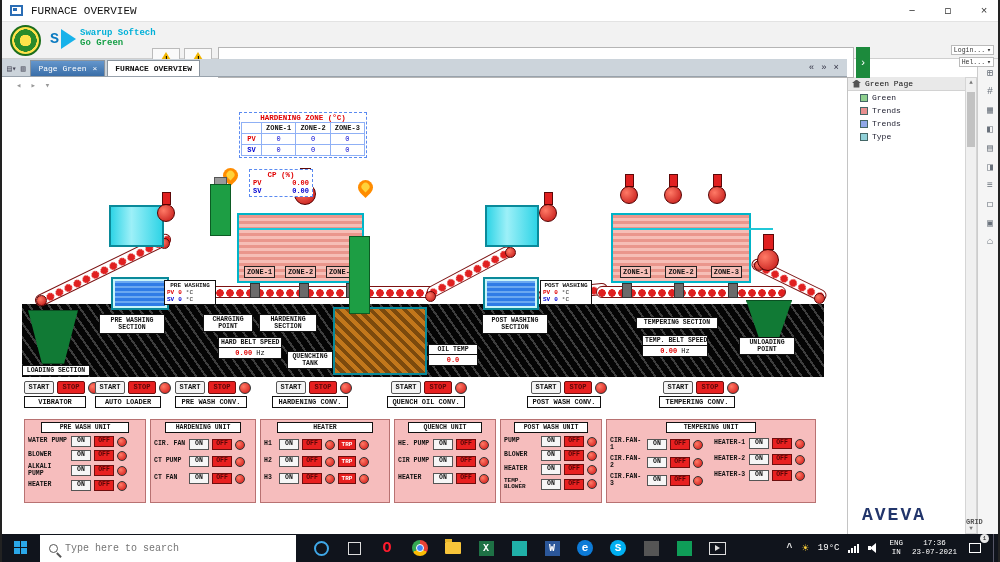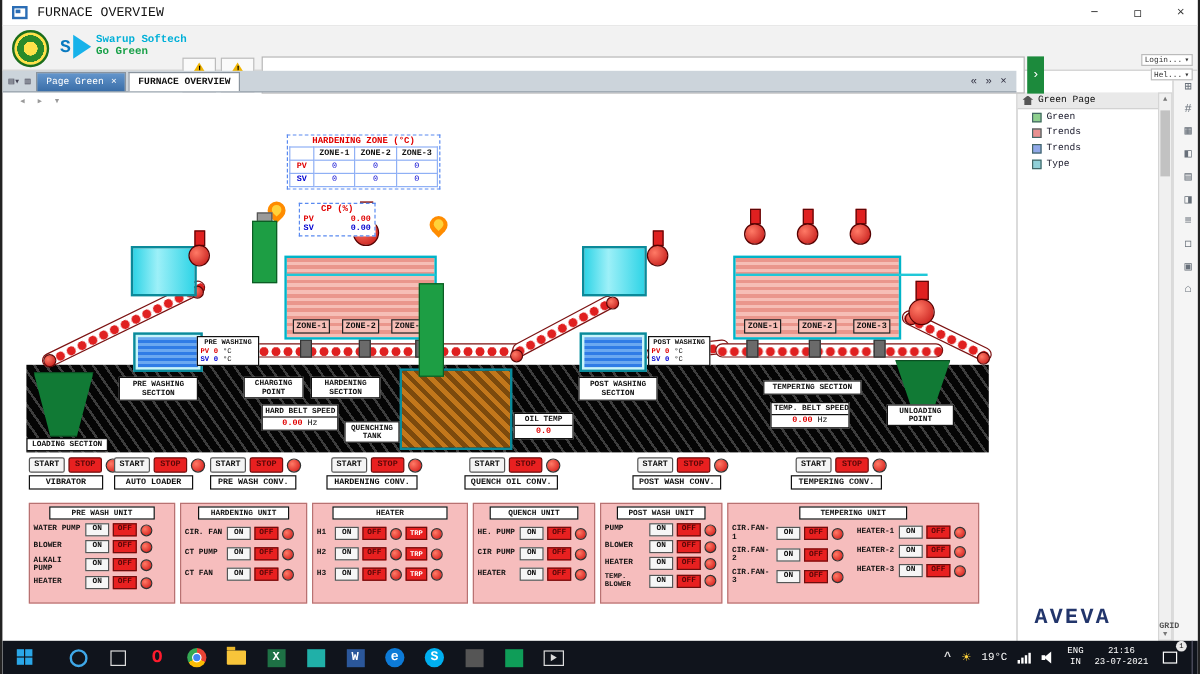--- a/index.html
+++ b/index.html
@@ -683,20 +683,24 @@
 
   <div class="taskbar">
     <div class="tb-start">
       <span class="win-logo">
           <span></span>
           <span></span>
           <span></span>
           <span></span>
         </span>
     </div>
+    <div class="tb-search">
+      <span class="search-icon"></span>
+      <input type="text" placeholder="Type here to search" style="">
+    </div>
     <div class="tb-icons">
       <span class="tb-ico">
           <span class="cortana"></span>
         </span>
       <span class="tb-ico">
           <span class="taskview"></span>
         </span>
       <span class="tb-ico opera">O</span>
       <span class="tb-ico">
           <span class="chrome"></span>
@@ -738,21 +742,21 @@
           <span style="height:5px"></span>
           <span style="height:7px"></span>
           <span style="height:9px"></span>
         </span>
       <span class="vol"></span>
       <span class="tray-2l">
         <div>ENG</div>
           <div>IN</div>
       </span>
       <span class="tray-2l">
-        <div>21:16</div>
+        <div>17:36</div>
           <div>23-07-2021</div>
       </span>
       <span class="tb-ico" style="position:relative">
         <span class="ac"></span>
         <span class="badge">1</span>
       </span>
       <span class="show-desktop"></span>
     </div>
   </div>
 

